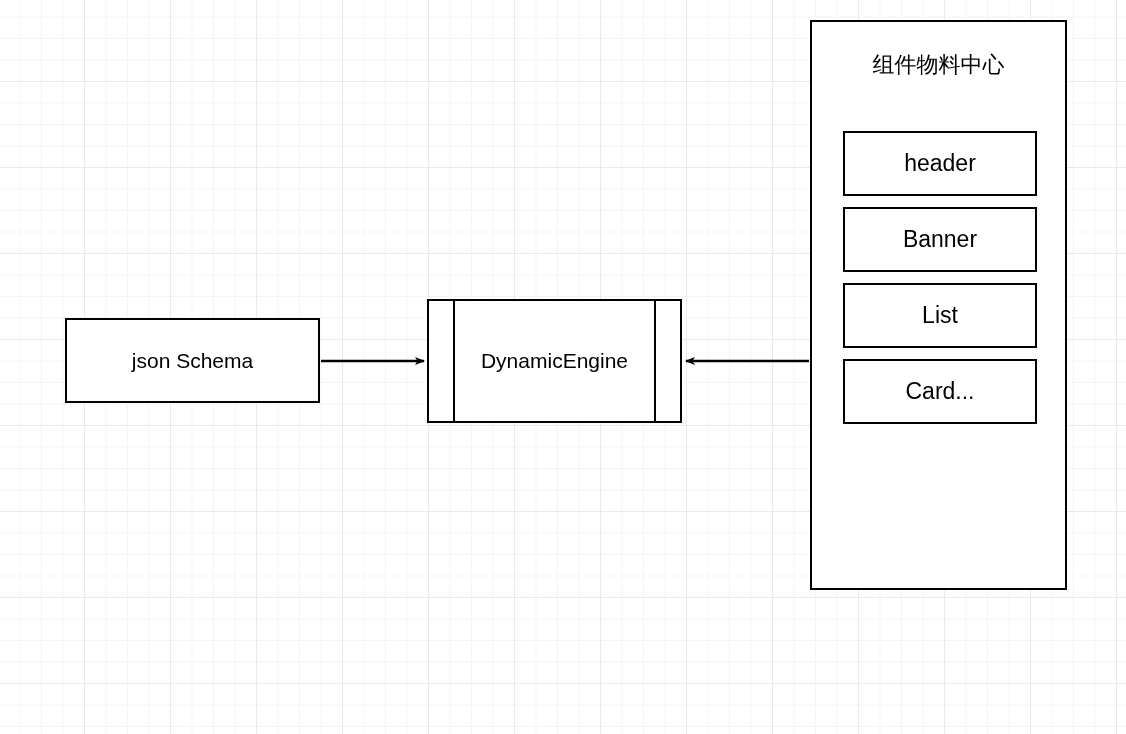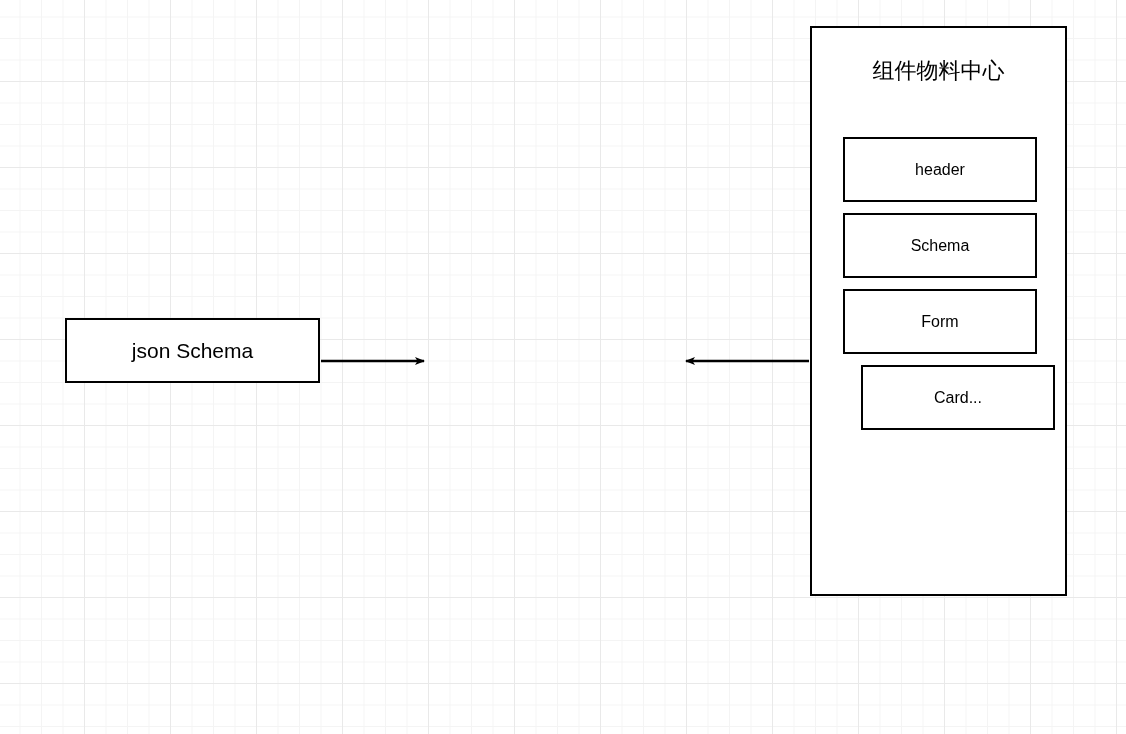--- a/index.html
+++ b/index.html
@@ -35,21 +35,21 @@
     display: flex;
     align-items: center;
     justify-content: center;
     color: #000000;
   }
 
   #json-schema-node {
     left: 65px;
     top: 318px;
     width: 255px;
-    height: 65px;
+    height: 85px;
     font-size: 21px;
   }
 
   #dynamic-engine-node {
     left: 427px;
     top: 299px;
     width: 255px;
     height: 124px;
     font-size: 21px;
   }
@@ -62,21 +62,21 @@
   }
   #dynamic-engine-node .bar.left { left: 24px; }
   #dynamic-engine-node .bar.right { right: 24px; }
   #dynamic-engine-node .engine-label {
     position: relative;
     z-index: 2;
   }
 
   #material-center-panel {
     left: 810px;
-    top: 26px;
+    top: 20px;
     width: 257px;
     height: 570px;
     display: block;
     padding: 4px;
   }
   #panel-title {
     position: absolute;
     left: 0;
     right: 0;
     top: 28px;
@@ -94,24 +94,24 @@
   .component-item {
     width: 194px;
     height: 65px;
     box-sizing: border-box;
     border: 2px solid #000000;
     background: #ffffff;
     margin-bottom: 11px;
     display: flex;
     align-items: center;
     justify-content: center;
-    font-size: 16px;
+    font-size: 23px;
     color: #000000;
   }
-  .component-item:last-child { margin-bottom: 0; margin-left: 18px; }
+  .component-item:last-child { margin-bottom: 0; }
 
   .edge-svg {
     position: absolute;
     left: 0;
     top: 0;
     width: 1126px;
     height: 734px;
     pointer-events: none;
     overflow: visible;
   }
@@ -133,32 +133,37 @@
 
     <line x1="321" y1="361" x2="424" y2="361" stroke="#000000" stroke-width="2.4" marker-end="url(#arrow-right)"></line>
 
     <line x1="809" y1="361" x2="686" y2="361" stroke="#000000" stroke-width="2.4" marker-end="url(#arrow-left)"></line>
   </svg>
 
   <div class="node" id="json-schema-node">
     <span>json Schema</span>
   </div>
 
+  <div class="node" id="dynamic-engine-node">
+    <span class="bar left"></span>
+    <span class="bar right"></span>
+    <span class="engine-label">DynamicEngine</span>
+  </div>
 
   <div class="node" id="material-center-panel">
     <div id="panel-title">组件物料中心</div>
     <div id="component-list">
       <div class="component-item">
         <span>header</span>
       </div>
       <div class="component-item">
-        <span>Schema</span>
+        <span>Banner</span>
       </div>
       <div class="component-item">
-        <span>Form</span>
+        <span>List</span>
       </div>
       <div class="component-item">
         <span>Card...</span>
       </div>
     </div>
   </div>
 
 </div>
 
 </body></html>

